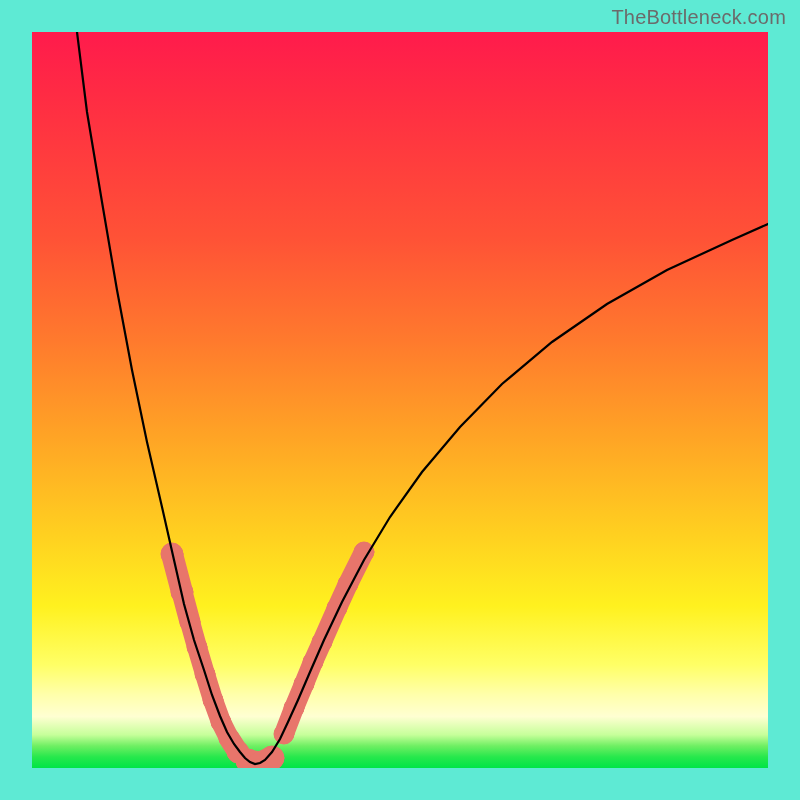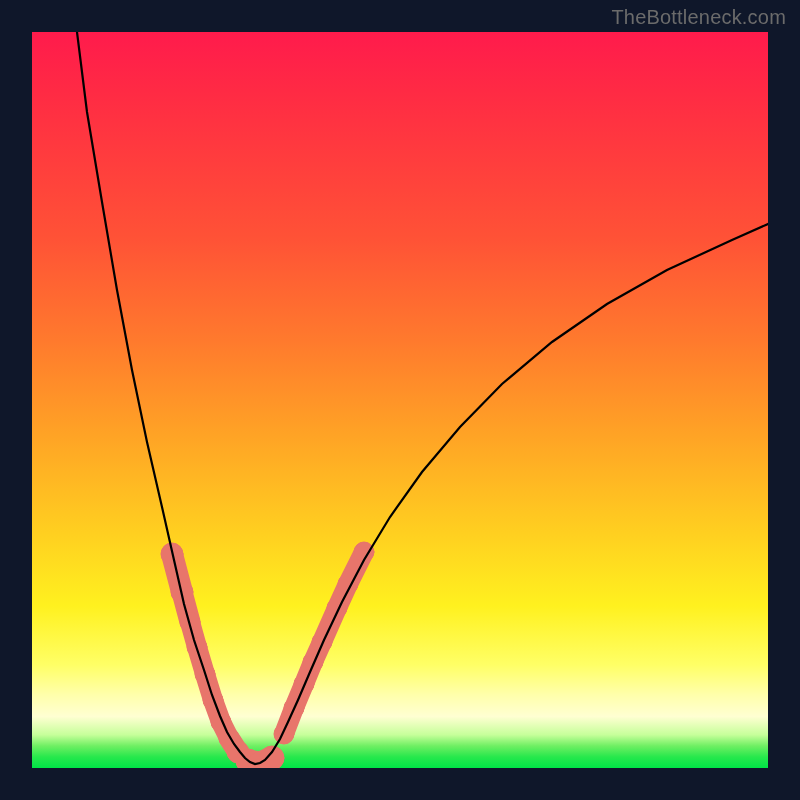--- a/index.html
+++ b/index.html
@@ -10,21 +10,21 @@
     overflow: hidden;
     background: #000;
     font-family: Arial, Helvetica, sans-serif;
   }
   .frame {
     position: absolute;
     left: 0;
     top: 0;
     width: 800px;
     height: 800px;
-    background: #0f172a;
+    background: #5eead4;
   }
   .plot {
     position: absolute;
     left: 32px;
     top: 32px;
     width: 736px;
     height: 736px;
     
     background: linear-gradient(
       to bottom,

